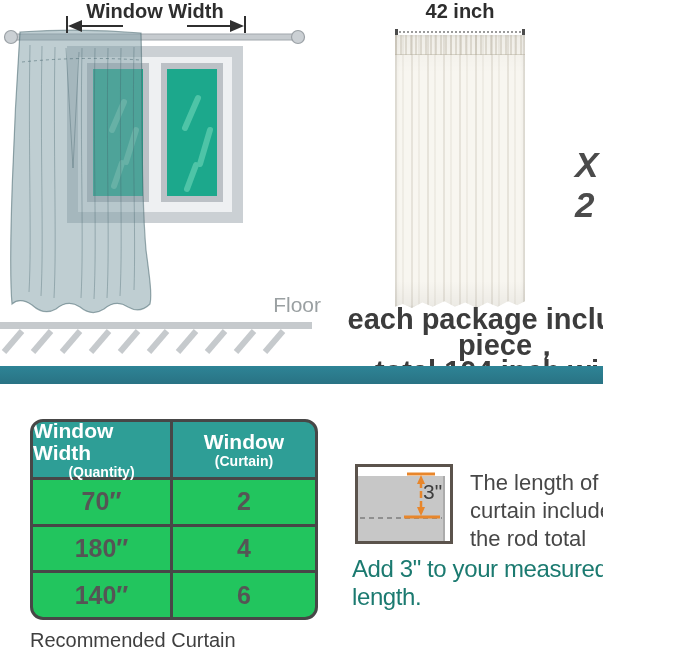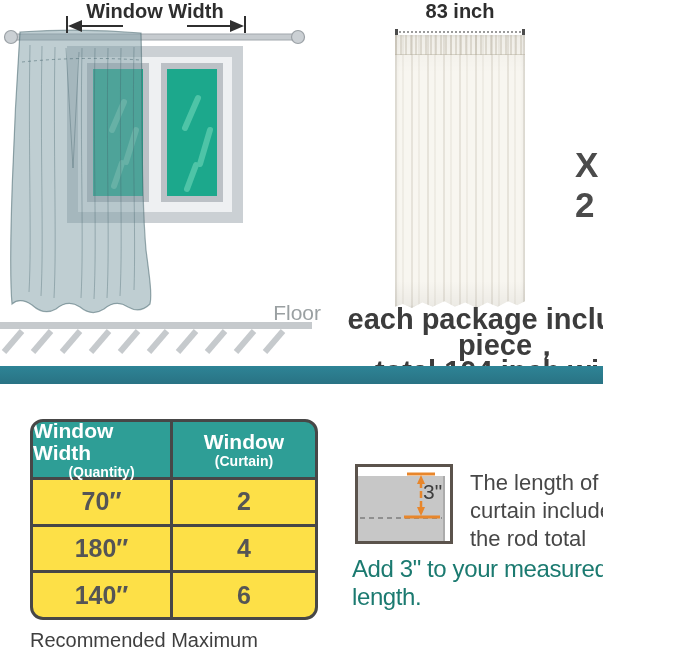--- a/index.html
+++ b/index.html
@@ -3,21 +3,21 @@
 <meta charset="utf-8">
 <style>
   * { margin:0; padding:0; box-sizing:border-box; }
   body { font-family:"Liberation Sans","DejaVu Sans",sans-serif; background:#fff; }
   .canvas { position:relative; width:603px; height:656px; background:#fff; overflow:hidden; }
 
   
   .left-illus { position:absolute; left:0; top:0; }
   .ww-label { position:absolute; left:60px; top:0; width:190px; text-align:center;
               font-size:20px; font-weight:700; color:#2e2e2e; }
-  .floor-label { position:absolute; left:255px; top:301px; width:66px; text-align:right;
+  .floor-label { position:absolute; left:255px; top:293px; width:66px; text-align:right;
                  font-size:21px; color:#9aa0a2; }
 
   
   .inch-label { position:absolute; left:395px; top:0; width:130px; text-align:center;
                 font-size:20px; font-weight:700; color:#2e2e2e; }
   .measure-line { position:absolute; left:396px; top:31px; width:128px; height:0;
                   border-top:2px dotted #9b9b9b; }
   .measure-line .tick { position:absolute; top:-4px; width:3px; height:7px; background:#4c4c4c; }
   .measure-line .tick.l { left:-1px; } .measure-line .tick.r { right:-1px; }
 
@@ -28,39 +28,39 @@
         rgba(201,195,180,0.20) 7px 9px, rgba(255,255,255,0) 9px 16px),
       #f8f6f0;
     box-shadow: inset 2px 0 4px rgba(0,0,0,0.05), inset -2px 0 4px rgba(0,0,0,0.05);
     clip-path: polygon(0% 0%,100% 0%,100% 97.5%,94% 99%,87% 97.5%,79% 99.5%,71% 98%,63% 100%,
       54% 98%,46% 99.5%,38% 97.5%,29% 99.5%,21% 98%,13% 100%,6% 98.5%,0% 99.5%); }
   .rod-pocket-band { position:absolute; left:0; top:0; width:100%; height:20px;
     background: repeating-linear-gradient(90deg, rgba(178,170,152,0.35) 0 2px, rgba(255,255,255,0) 2px 5px);
     border-bottom:1px solid rgba(178,170,152,0.45); }
 
   .x2-label { position:absolute; left:575px; top:145px; font-size:35px; font-weight:700;
-              color:#4b4b4b; letter-spacing:1px; }
+              color:#4b4b4b; letter-spacing:1px;font-style:italic; }
 
   .package-text { position:absolute; left:340px; top:306px; width:339px; text-align:center;
                   font-size:29px; font-weight:700; color:#3c3c3c; line-height:26px; }
 
   
   .divider { position:absolute; left:0; top:366px; width:679px; height:18px;
              background:linear-gradient(#2e8496,#297384); }
 
   
   .qty-table { position:absolute; left:30px; top:419px; width:288px; height:201px;
                background:#474747; border:3px solid #474747; border-radius:13px; overflow:hidden;
                display:grid; grid-template-columns:137px 1fr; grid-template-rows:55px 1fr 1fr 1fr;
                grid-gap:3px; }
   .qty-table .cell { display:flex; flex-direction:column; align-items:center; justify-content:center; }
   .qty-table .th { background:#2e9e96; color:#fff; }
   .qty-table .th .main { font-size:21px; font-weight:700; line-height:22px; }
   .qty-table .th .sub  { font-size:14px; font-weight:700; }
-  .qty-table .td { background:#fde047; font-size:25px; font-weight:700; color:#555; }
+  .qty-table .td { background:#22c55e; font-size:25px; font-weight:700; color:#555; }
   .table-caption { position:absolute; left:30px; top:629px; font-size:20px; color:#3f3f3f; }
 
   
   .pocket-box { position:absolute; left:355px; top:464px; width:98px; height:80px;
                 border:3px solid #5b534c; background:#fff; }
   .pocket-measure { position:absolute; left:423px; top:480px; font-size:21px; color:#3f3f3f; }
   .pocket-desc { position:absolute; left:470px; top:469px; width:182px;
                  font-size:22px; line-height:28px; color:#474747; }
   .pocket-note { position:absolute; left:352px; top:555px; width:320px;
                  font-size:24px; letter-spacing:-0.4px; color:#1b7a70; }
@@ -135,21 +135,21 @@
         <line x1="225" y1="331" x2="207" y2="352"></line>
         <line x1="254" y1="331" x2="236" y2="352"></line>
         <line x1="283" y1="331" x2="265" y2="352"></line>
       </g>
     </g>
   </svg>
 
   <div class="ww-label">Window Width</div>
   <div class="floor-label">Floor</div>
 
-  <div class="inch-label">83 inch</div>
+  <div class="inch-label">42 inch</div>
   <div class="measure-line">
     <span class="tick l"></span>
     <span class="tick r"></span>
   </div>
   <div class="curtain-photo">
     <div class="rod-pocket-band"></div>
   </div>
   <div class="x2-label">X 2</div>
   <div class="package-text">
     <div>each package include 2 piece，</div>
@@ -167,21 +167,21 @@
       <div class="main">Window</div>
       <div class="sub">(Curtain)</div>
     </div>
     <div class="cell td">70″</div>
     <div class="cell td">2</div>
     <div class="cell td">180″</div>
     <div class="cell td">4</div>
     <div class="cell td">140″</div>
     <div class="cell td">6</div>
   </div>
-  <div class="table-caption">Recommended Maximum</div>
+  <div class="table-caption">Recommended Curtain</div>
 
   <div class="pocket-box">
     <svg width="92" height="74" viewBox="0 0 92 74">
       <rect x="0" y="9" width="86" height="65" fill="#c7c7c7"></rect>
       <line x1="86" y1="9" x2="86" y2="74" stroke="#ababab" stroke-width="2"></line>
       <line x1="2" y1="51" x2="84" y2="51" stroke="#8f8f8f" stroke-width="2" stroke-dasharray="5 4"></line>
       <g stroke="#e8862b" fill="#e8862b">
         <line x1="49" y1="7" x2="77" y2="7" stroke-width="3"></line>
         <line x1="46" y1="50" x2="82" y2="50" stroke-width="3"></line>
         <line x1="63" y1="14" x2="63" y2="46" stroke-width="2.5" stroke-dasharray="7 3"></line>

